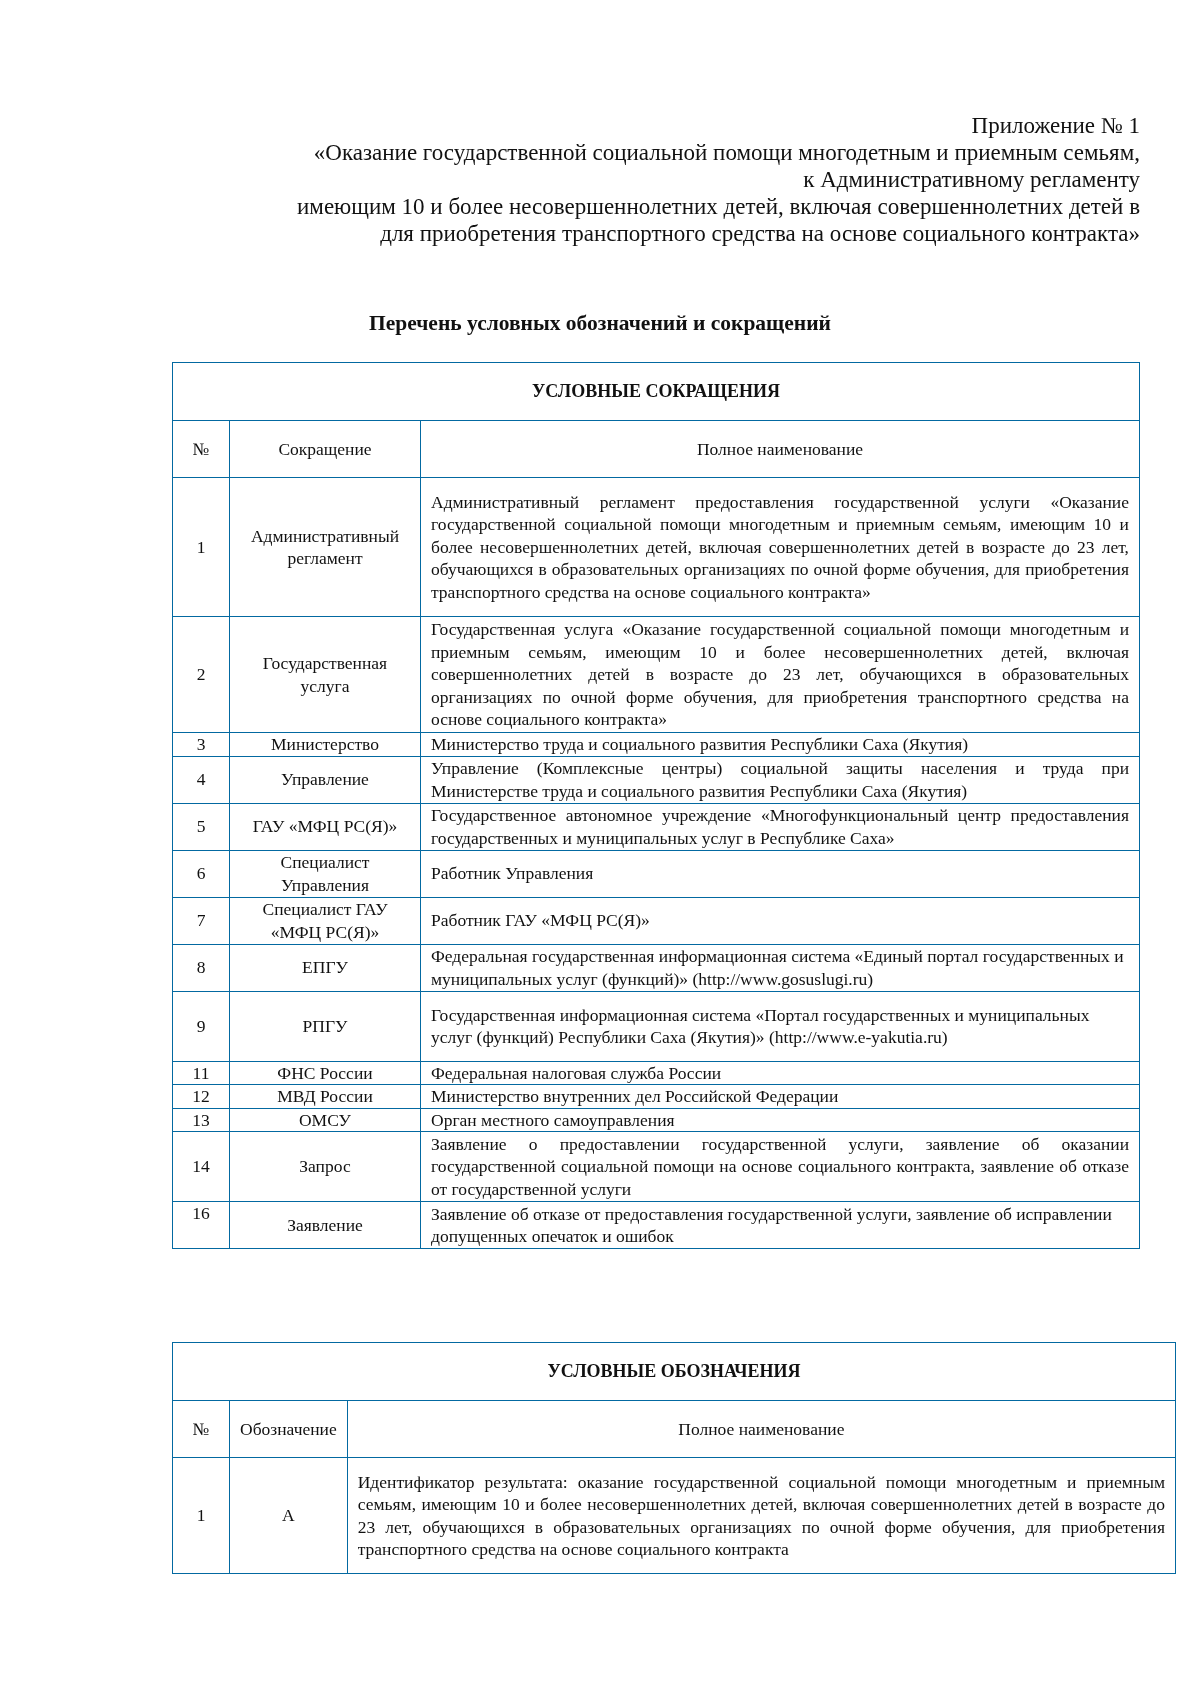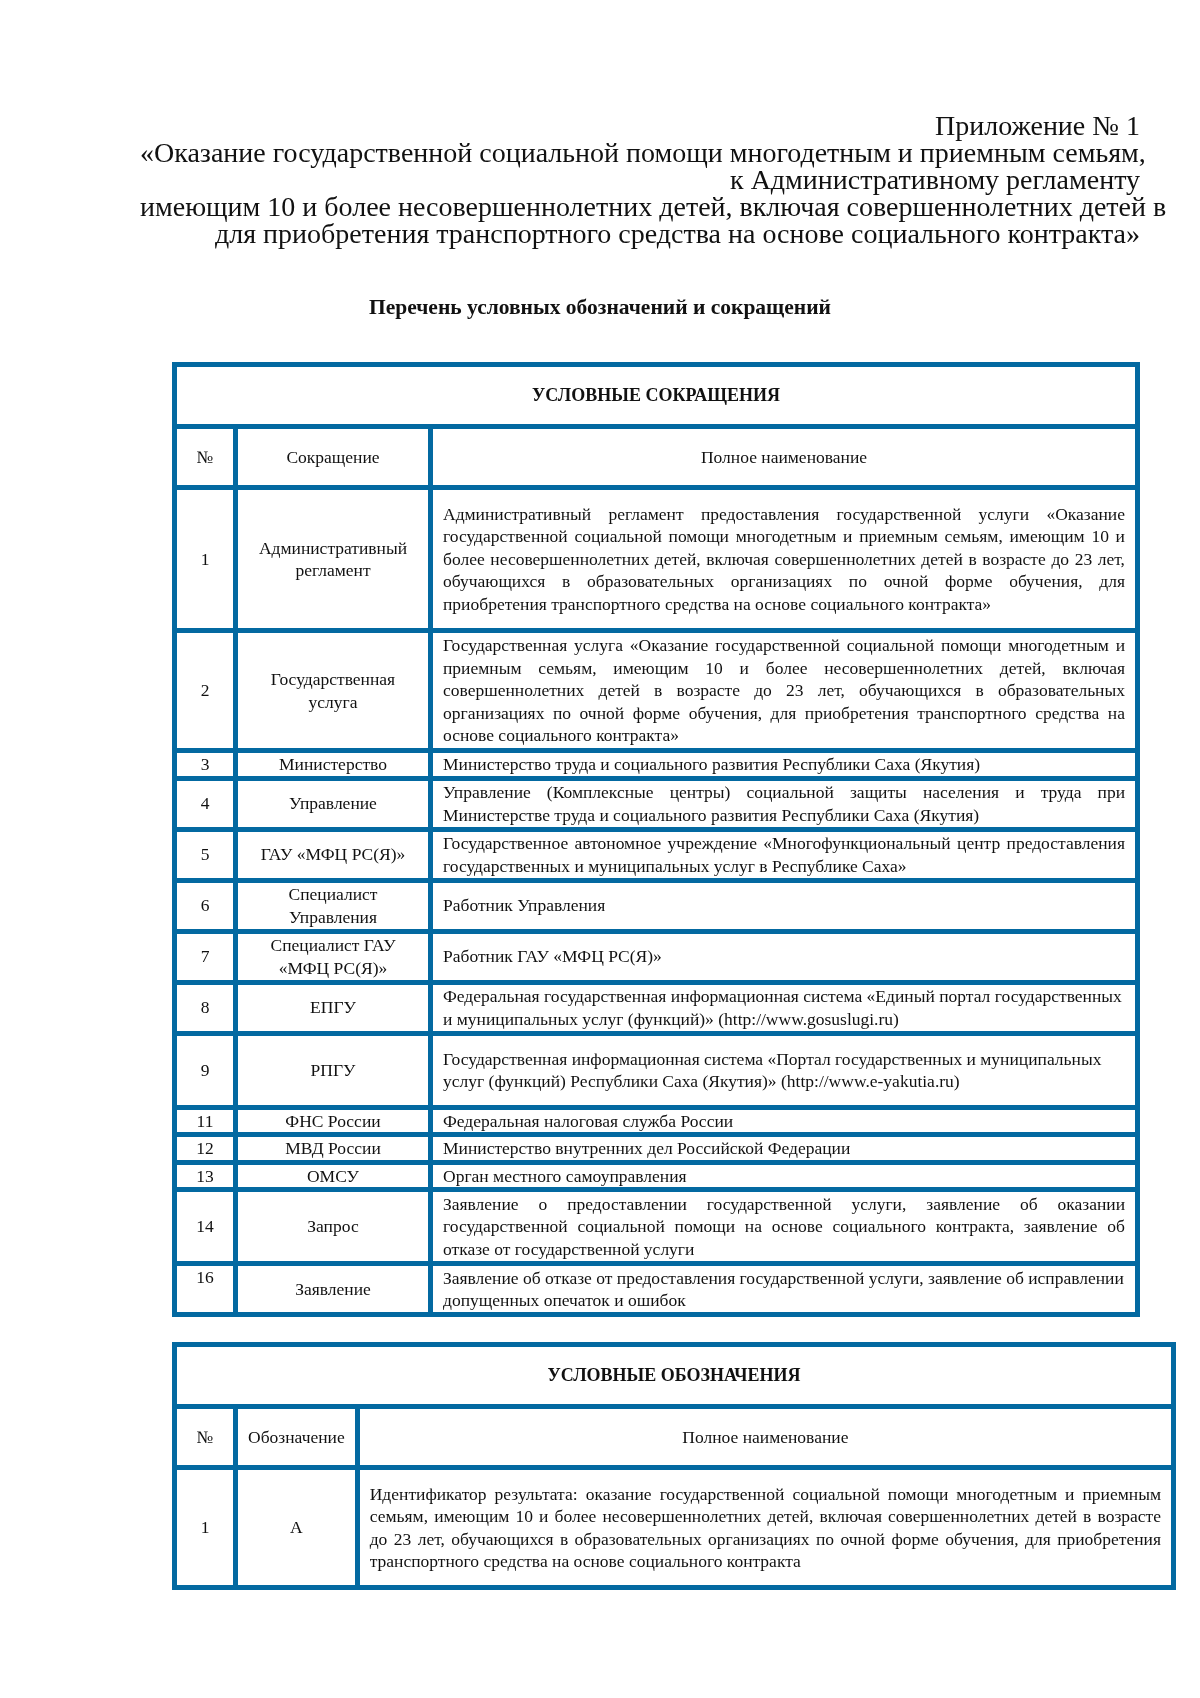--- a/index.html
+++ b/index.html
@@ -1,24 +1,24 @@
 <!DOCTYPE html>
 <html><head>
 <meta charset="utf-8">
 <style>
   html, body { margin:0; padding:0; background:#ffffff; }
   body { width:1200px; height:1698px; position:relative; overflow:hidden;
          font-family:"Liberation Serif", "DejaVu Serif", serif; color:#111; }
   .header { position:absolute; top:112px; right:60px; width:1000px; text-align:right;
-            font-size:28px; line-height:27px; }
+            font-size:23px; line-height:27px; }
   .header div { white-space:nowrap; }
-  .doc-title { position:absolute; top:295px; left:0; width:1200px; text-align:center;
+  .doc-title { position:absolute; top:311px; left:0; width:1200px; text-align:center;
                font-weight:bold; font-size:21.5px; }
   table { position:absolute; border-collapse:collapse; font-size:17.5px; line-height:22.5px; }
-  td, th { border:5px solid #0369a1; padding:0 10px; vertical-align:middle; font-weight:normal; }
+  td, th { border:1px solid #0369a1; padding:0 10px; vertical-align:middle; font-weight:normal; }
   .sec { font-weight:bold; text-align:center; font-size:18px; height:57px; }
   .hdr td { text-align:center; height:56px; }
   .num { text-align:center; }
   .abbr { text-align:center; }
   .full { text-align:justify; text-align-last:left; }
   #t1 { left:172px; top:362px; width:968px; }
   #t2 { left:172px; top:1342px; width:1004px; }
   #t1 td.num { width:36px; } #t1 td.abbr { width:170px; }
   #t2 td.num { width:36px; } #t2 td.abbr { width:92px; }
   .r1 td { height:138px;margin-left:16px; } .r2 td { height:115px; }

